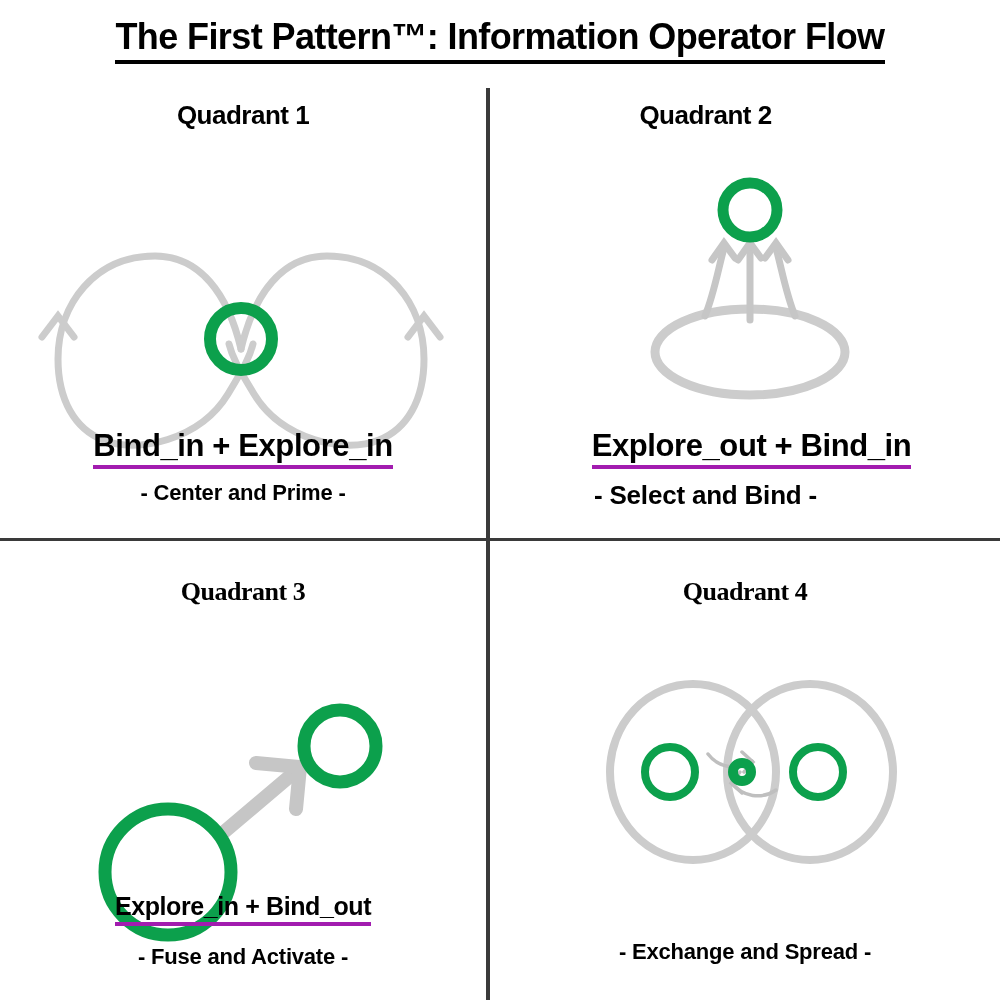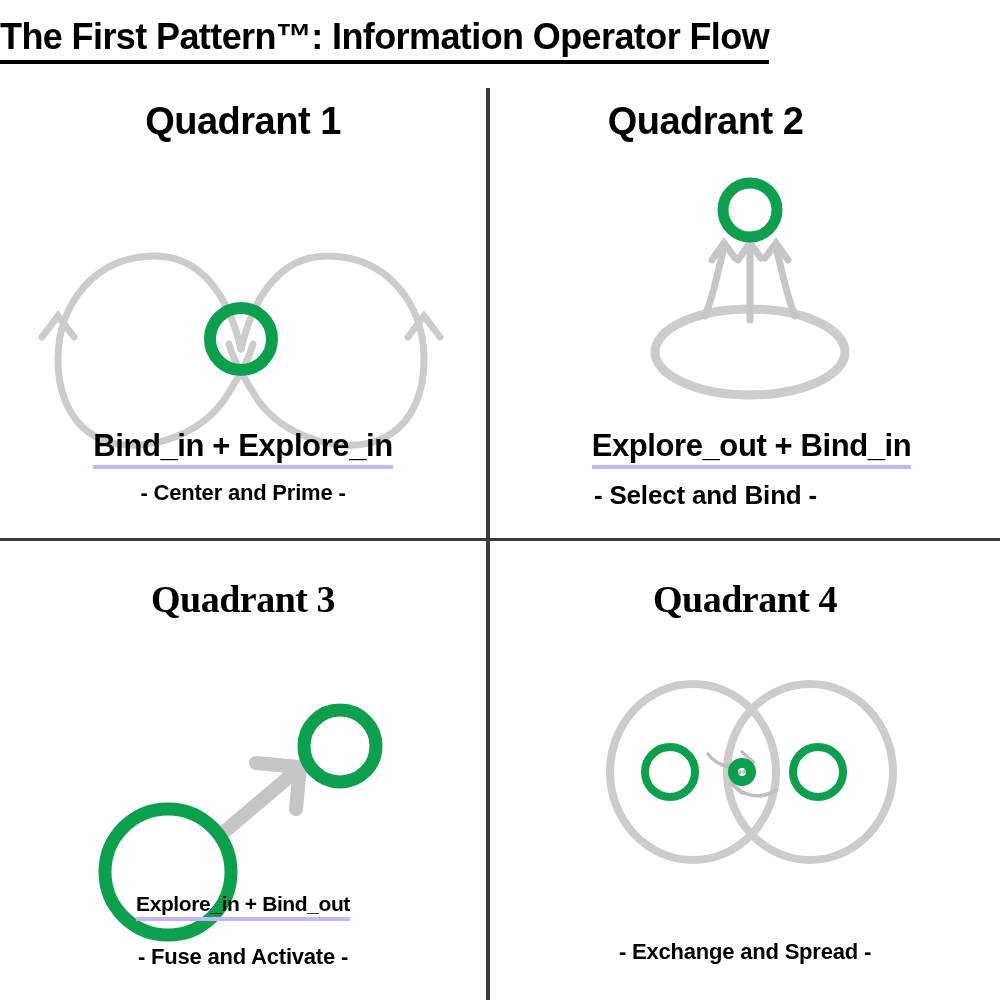--- a/index.html
+++ b/index.html
@@ -20,20 +20,21 @@
     height: 1000px;
     background: #ffffff;
   }
 
   
   .title {
     position: absolute;
     top: 16px;
     left: 0;
     width: 1000px;
+    text-align: center;
     font-size: 36px;
     font-weight: bold;
     letter-spacing: -0.6px;
     line-height: 1.15;
     white-space: nowrap;
   }
   .title span.u {
     border-bottom: 4px solid #000;
     padding-bottom: 3px;
   }
@@ -64,21 +65,21 @@
   #q1 { left: 0px;   top: 88px;  width: 486px; height: 450px; }
   #q2 { left: 490px; top: 88px;  width: 431px; height: 450px; }
   #q3 { left: 0px;   top: 541px; width: 486px; height: 459px; }
   #q4 { left: 490px; top: 541px; width: 510px; height: 459px; }
 
   .quad-title {
     position: absolute;
     left: 0;
     width: 100%;
     text-align: center;
-    font-size: 38px;
+    font-size: 26px;
     font-weight: bold;
     letter-spacing: -0.5px;
     white-space: nowrap;
   }
   #q1 .quad-title, #q2 .quad-title { top: 12px; }
   #q3 .quad-title, #q4 .quad-title { top: 36px; font-family: Liberation Serif, serif; }
 
   .quad-art {
     position: absolute;
     left: 0;
@@ -92,26 +93,26 @@
   .op-label {
     position: absolute;
     left: 0;
     width: 100%;
     text-align: center;
     font-weight: bold;
     letter-spacing: -0.4px;
     white-space: nowrap;
   }
   .op-label span.u {
-    border-bottom: 4px solid #c4b5fd;
+    border-bottom: 4px solid #a21caf;
     padding-bottom: 2px;
   }
   #q1 .op-label { top: 340px; font-size: 31px; }
   #q2 .op-label { top: 340px; font-size: 31px; margin-left: 46px; }
-  #q3 .op-label { top: 351px; font-size: 21px; }
+  #q3 .op-label { top: 351px; font-size: 25px; }
   #q4 .op-label { top: 348px; font-size: 27px; }
 
   .sub-label {
     position: absolute;
     left: 0;
     width: 100%;
     text-align: center;
     font-weight: bold;
     letter-spacing: -0.2px;
     white-space: nowrap;

